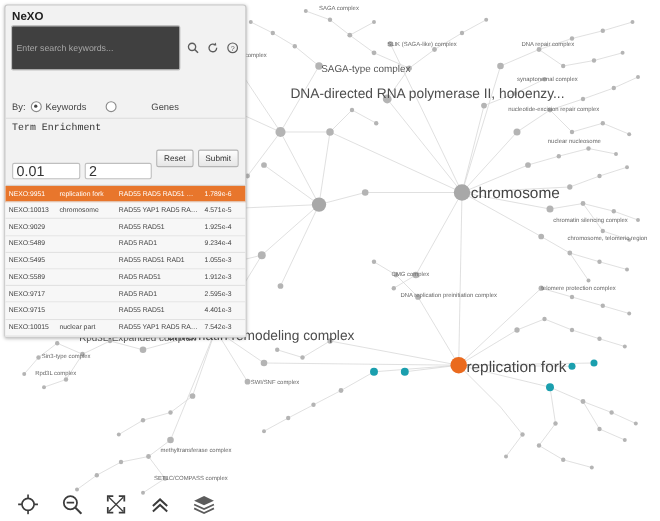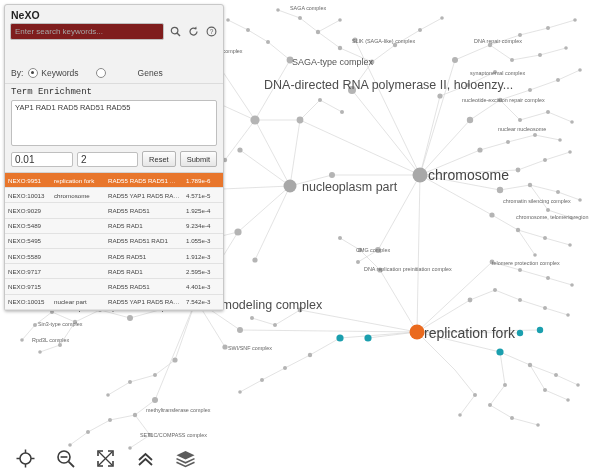--- a/index.html
+++ b/index.html
@@ -60,26 +60,26 @@
   }
   .search-row {
     display: flex;
     align-items: center;
     padding: 0 5px 4px 5px;
     gap: 4px;
   }
   .search-box {
     flex: 1;
     height: 15px;
-    background: #7f1d1d;
+    background: #404040;
     border: 1px solid #bfbfbf;
     border-radius: 2px;
     display: flex;
     align-items: center;
-    padding: 0 4px;
+    padding: 12px 4px;
     font-size: 8px;
     color: #a6a6a6;
   }
   .icon-btn {
     width: 14px; height: 14px;
     display: flex; align-items: center; justify-content: center;
     color: #6b6b6b;
   }
   .icon-btn svg { display: block; }
 
@@ -134,24 +134,24 @@
     display: flex;
     align-items: center;
     padding: 0 6px 5px 6px;
     gap: 4px;
   }
   .num-input {
     height: 13px;
     background: #fff;
     border: 1px solid #bfbfbf;
     border-radius: 2px;
-    font-size: 10px;
+    font-size: 13px;
     color: #333;
     padding: 0 3px;
-    display: flex; align-items: center;
+    display: flex; align-items: center; margin-top: 24px;
   }
   .num-input.a { width: 54px; }
   .num-input.b { flex: 1; }
   .btn {
     height: 14px;
     padding: 0 6px;
     background: linear-gradient(#fdfdfd, #e6e6e6);
     border: 1px solid #b4b4b4;
     border-radius: 2px;
     font-size: 7.5px;
@@ -534,21 +534,20 @@
         <circle cx="500" cy="352" r="3.6" fill="#1b9fae"></circle>
         <circle cx="520" cy="333" r="3.2" fill="#1b9fae"></circle>
         <circle cx="540" cy="330" r="3.2" fill="#1b9fae"></circle>
       </g>
     </svg>
 
     <div class="net-label huge" style="left:428px; top:167px;">chromosome</div>
     <div class="net-label huge" style="left:424px; top:325px;">replication fork</div>
 
     <div class="net-label big" style="left:264px; top:78px;">DNA-directed RNA polymerase II, holoenzy...</div>
-    <div class="net-label big" style="left:302px; top:180px;">nucleoplasm part</div>
     <div class="net-label big" style="left:152px; top:298px;">chromatin remodeling complex</div>
 
     <div class="net-label mid" style="left:292px; top:57px;">SAGA-type complex</div>
     <div class="net-label mid" style="left:72px; top:302px;">Rpd3L-Expanded complex</div>
     <div class="net-label mid faint" style="left:122px; top:243px;">nuclear chromatin</div>
 
     <div class="net-label small" style="left:290px; top:5px;">SAGA complex</div>
     <div class="net-label small" style="left:352px; top:38px;">SLIK (SAGA-like) complex</div>
     <div class="net-label small" style="left:200px; top:48px;">mediator complex</div>
     <div class="net-label small" style="left:474px; top:38px;">DNA repair complex</div>
@@ -602,21 +601,20 @@
         <span class="radio on"></span>
         <span>Keywords</span>
       </span>
       <span class="radio-item second">
         <span class="radio"></span>
         <span>Genes</span>
       </span>
     </div>
 
     <div class="section-head">Term Enrichment</div>
-    <div class="term-area">YAP1 RAD1 RAD5 RAD51 RAD55</div>
 
     <div class="ctrl-row">
       <div class="num-input a">0.01</div>
       <div class="num-input b">2</div>
       <div class="btn">Reset</div>
       <div class="btn">Submit</div>
     </div>
 
     <div id="result-table">
       <div class="trow sel">

